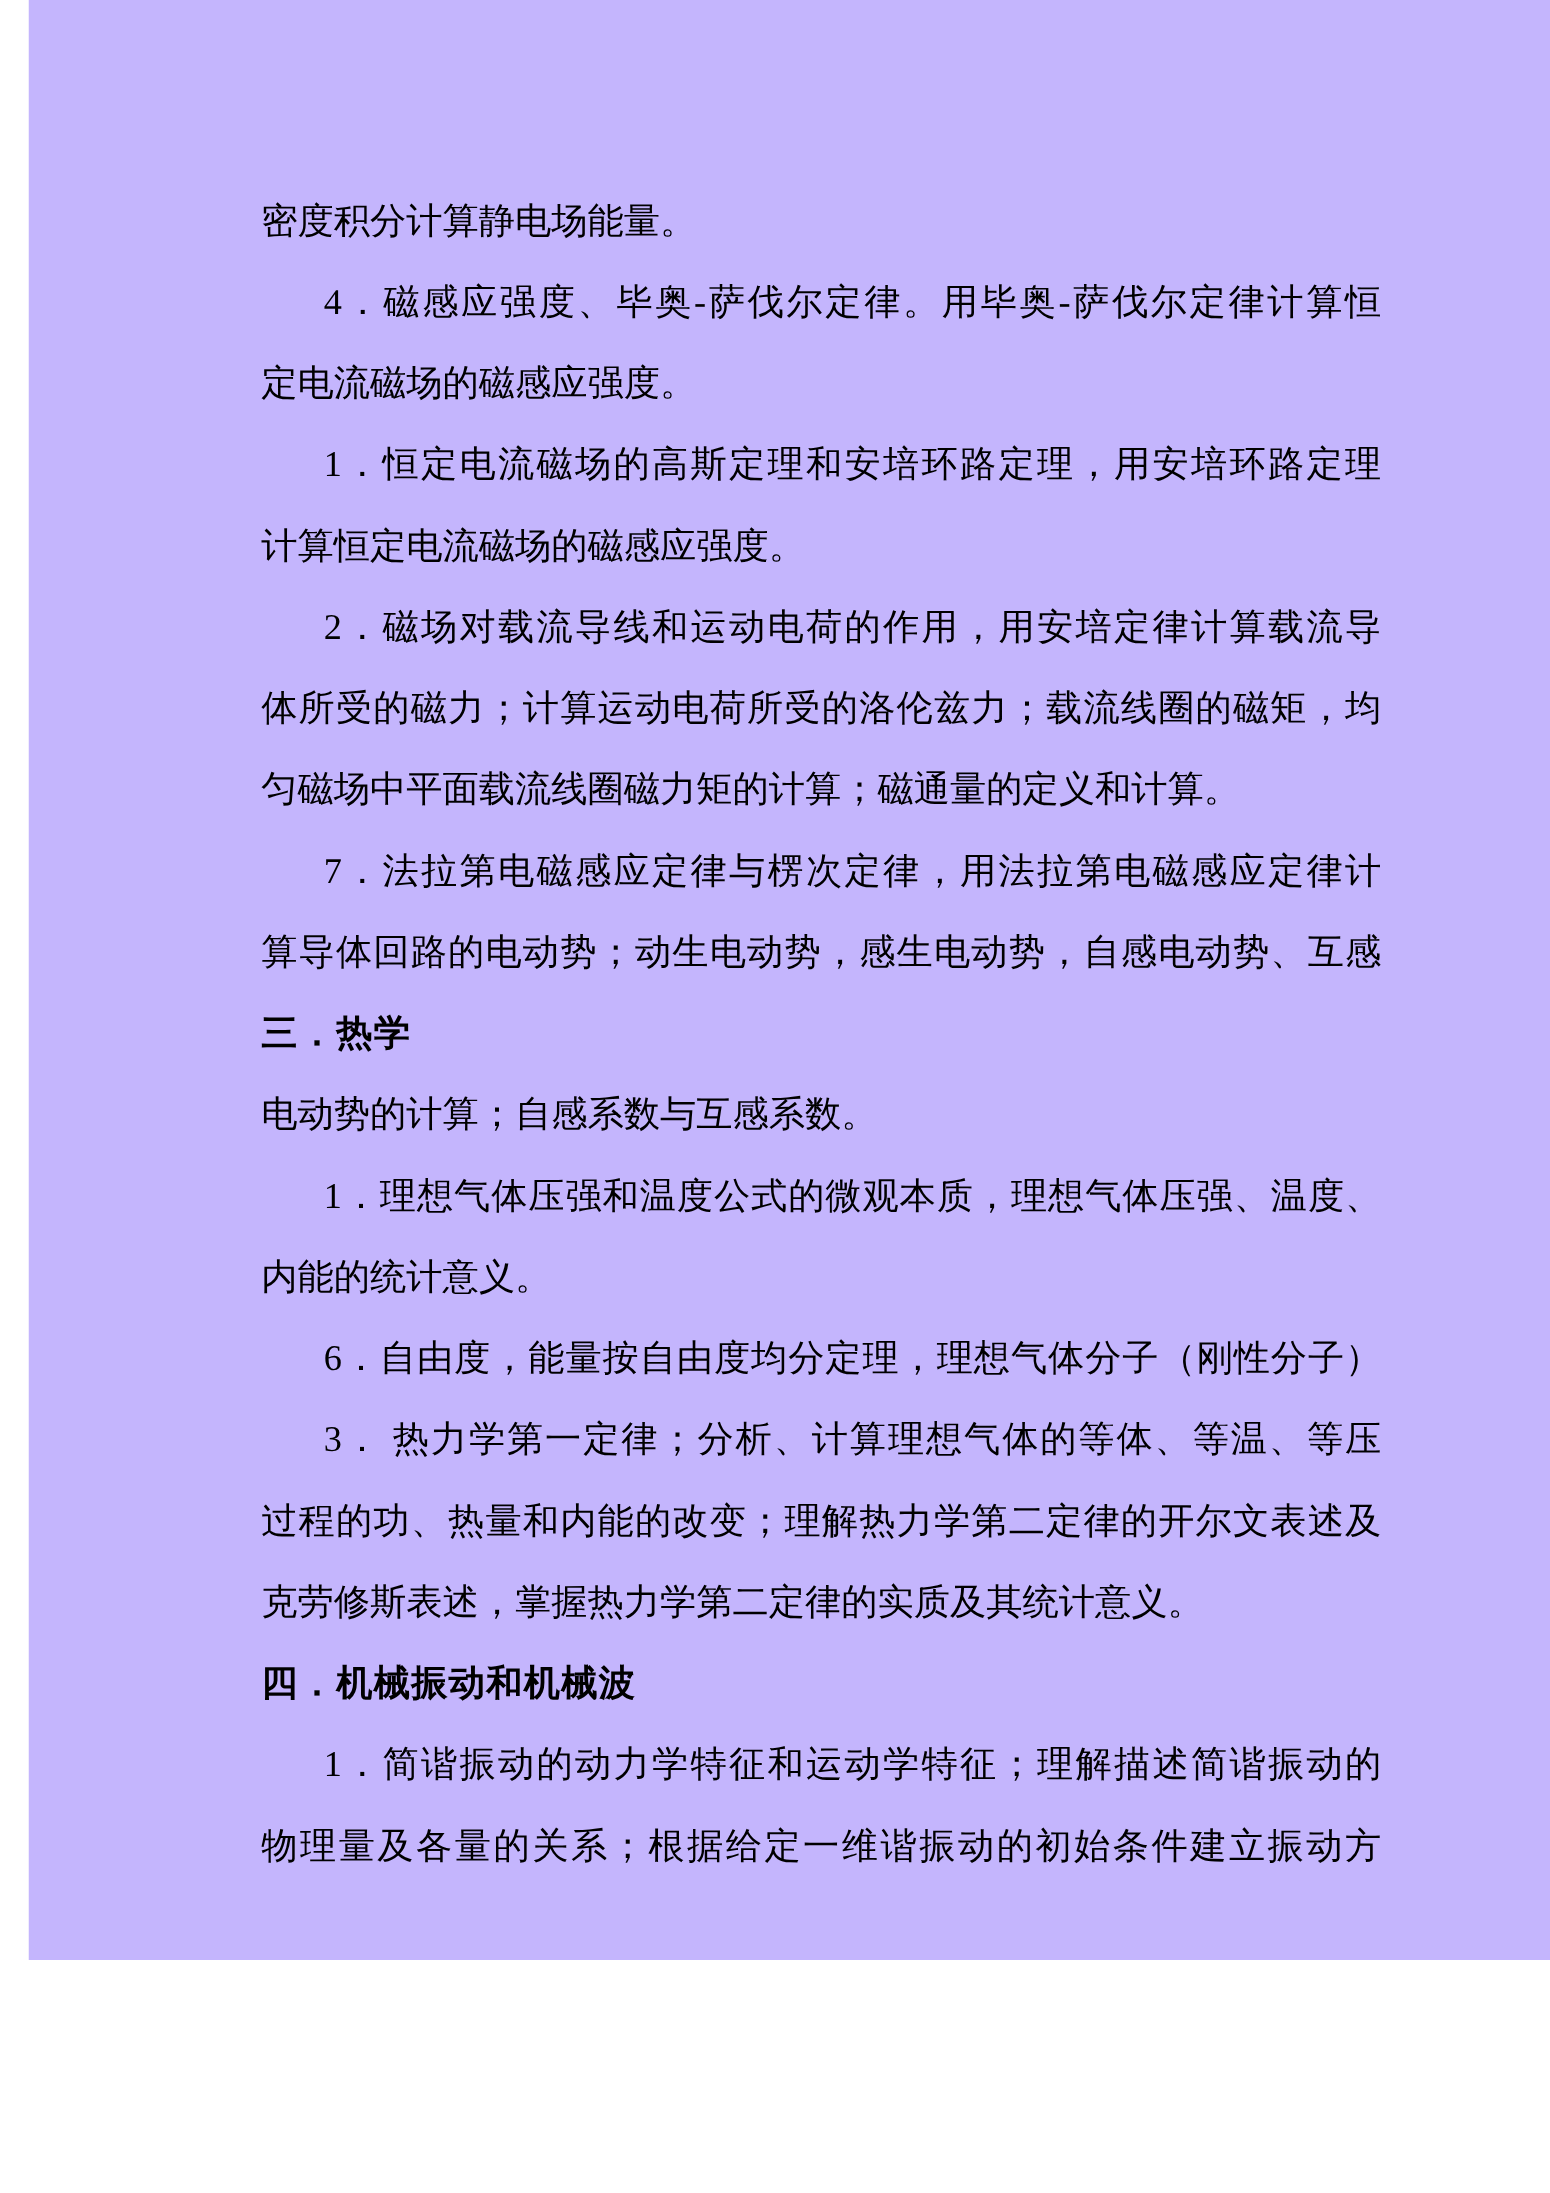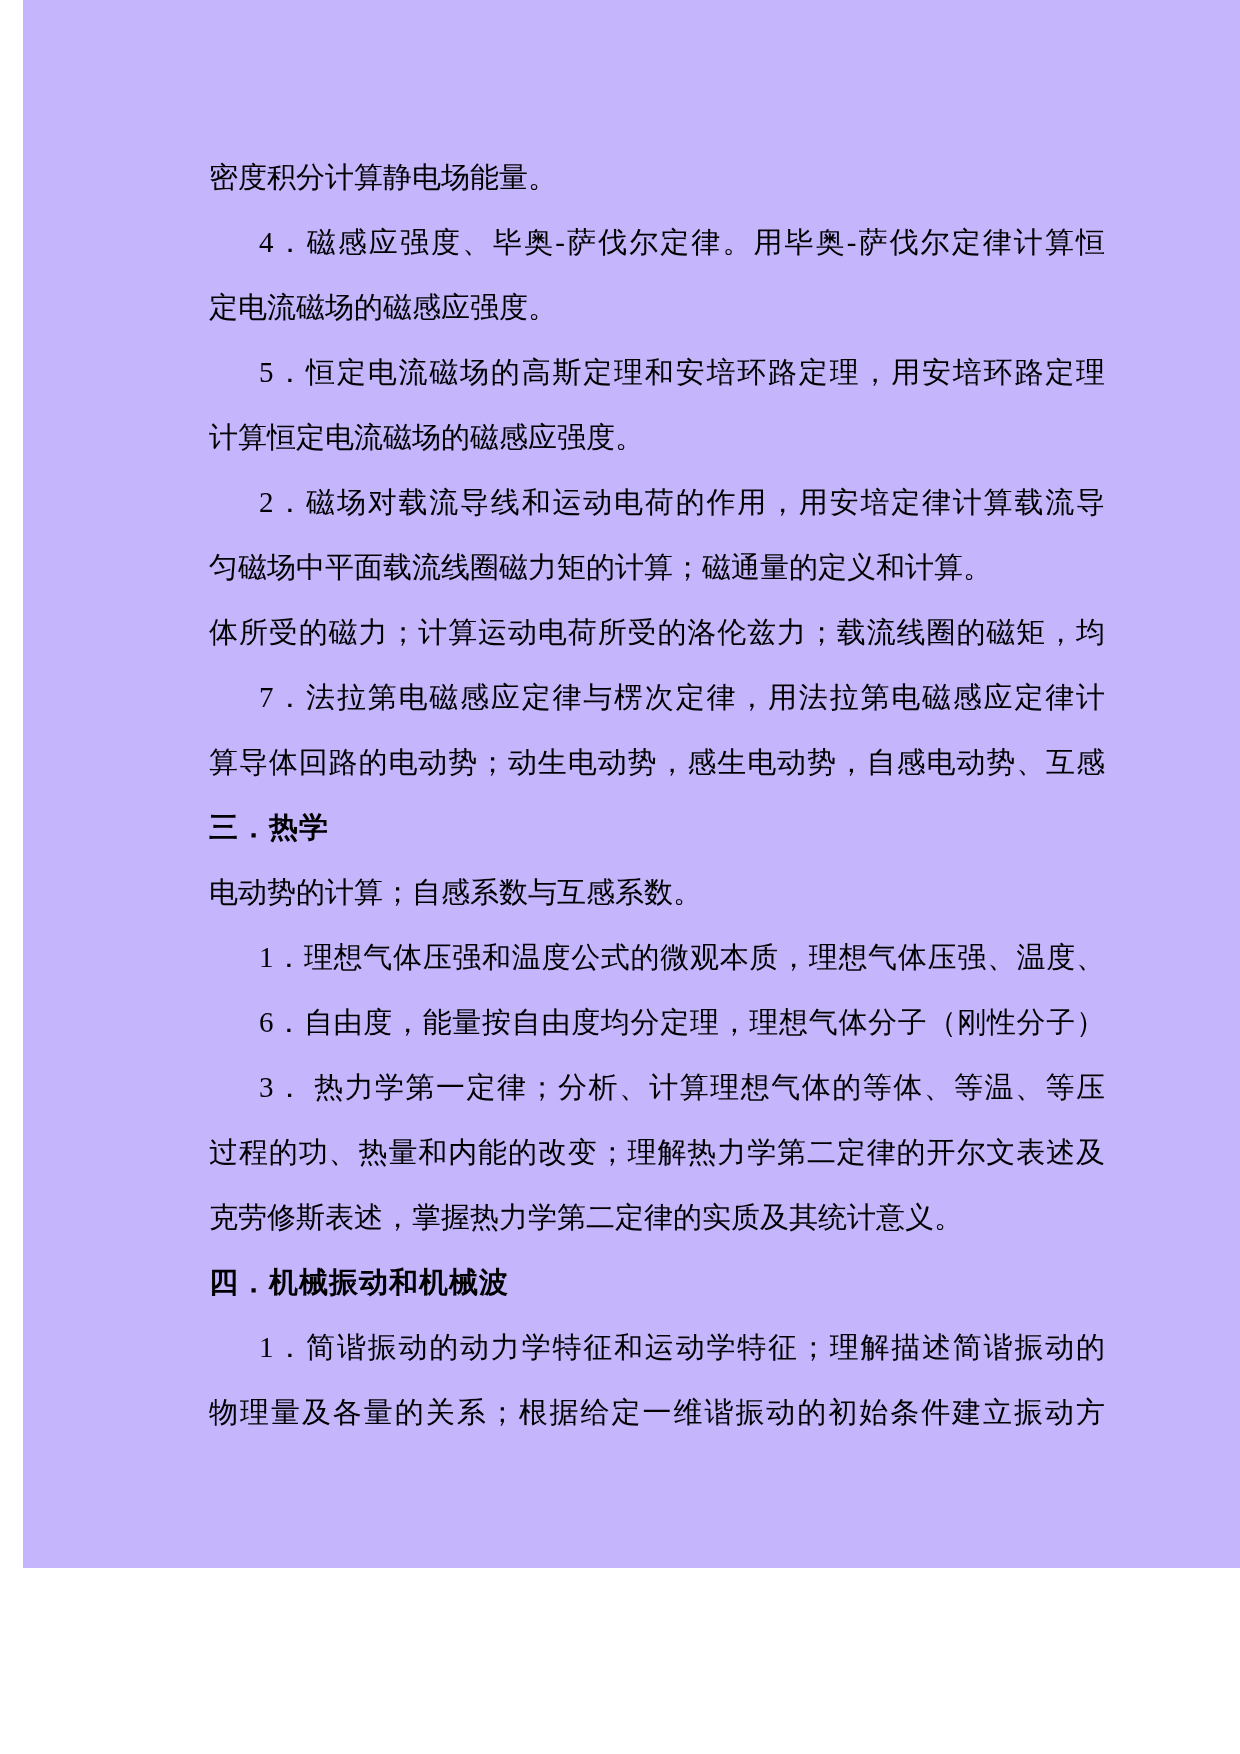--- a/index.html
+++ b/index.html
@@ -49,30 +49,31 @@
   }
 </style>
 </head>
 <body>
 
 <div class="page">
   <div class="text-block">
     <div class="line">密度积分计算静电场能量。</div>
     <div class="line indent full">4．磁感应强度、毕奥-萨伐尔定律。用毕奥-萨伐尔定律计算恒</div>
     <div class="line">定电流磁场的磁感应强度。</div>
-    <div class="line indent full">5．恒定电流磁场的高斯定理和安培环路定理，用安培环路定理</div>
+    <div class="line indent full">1．恒定电流磁场的高斯定理和安培环路定理，用安培环路定理</div>
     <div class="line">计算恒定电流磁场的磁感应强度。</div>
     <div class="line indent full">2．磁场对载流导线和运动电荷的作用，用安培定律计算载流导</div>
+    <div class="line full">体所受的磁力；计算运动电荷所受的洛伦兹力；载流线圈的磁矩，均</div>
     <div class="line">匀磁场中平面载流线圈磁力矩的计算；磁通量的定义和计算。</div>
-    <div class="line full">体所受的磁力；计算运动电荷所受的洛伦兹力；载流线圈的磁矩，均</div>
     <div class="line indent full">7．法拉第电磁感应定律与楞次定律，用法拉第电磁感应定律计</div>
     <div class="line full">算导体回路的电动势；动生电动势，感生电动势，自感电动势、互感</div>
     <div class="line heading">三．热学</div>
     <div class="line">电动势的计算；自感系数与互感系数。</div>
     <div class="line indent full">1．理想气体压强和温度公式的微观本质，理想气体压强、温度、</div>
+    <div class="line">内能的统计意义。</div>
     <div class="line indent full">6．自由度，能量按自由度均分定理，理想气体分子（刚性分子）</div>
     <div class="line indent full">3． 热力学第一定律；分析、计算理想气体的等体、等温、等压</div>
     <div class="line full">过程的功、热量和内能的改变；理解热力学第二定律的开尔文表述及</div>
     <div class="line">克劳修斯表述，掌握热力学第二定律的实质及其统计意义。</div>
     <div class="line heading">四．机械振动和机械波</div>
     <div class="line indent full">1．简谐振动的动力学特征和运动学特征；理解描述简谐振动的</div>
     <div class="line full">物理量及各量的关系；根据给定一维谐振动的初始条件建立振动方</div>
   </div>
 </div>
 

